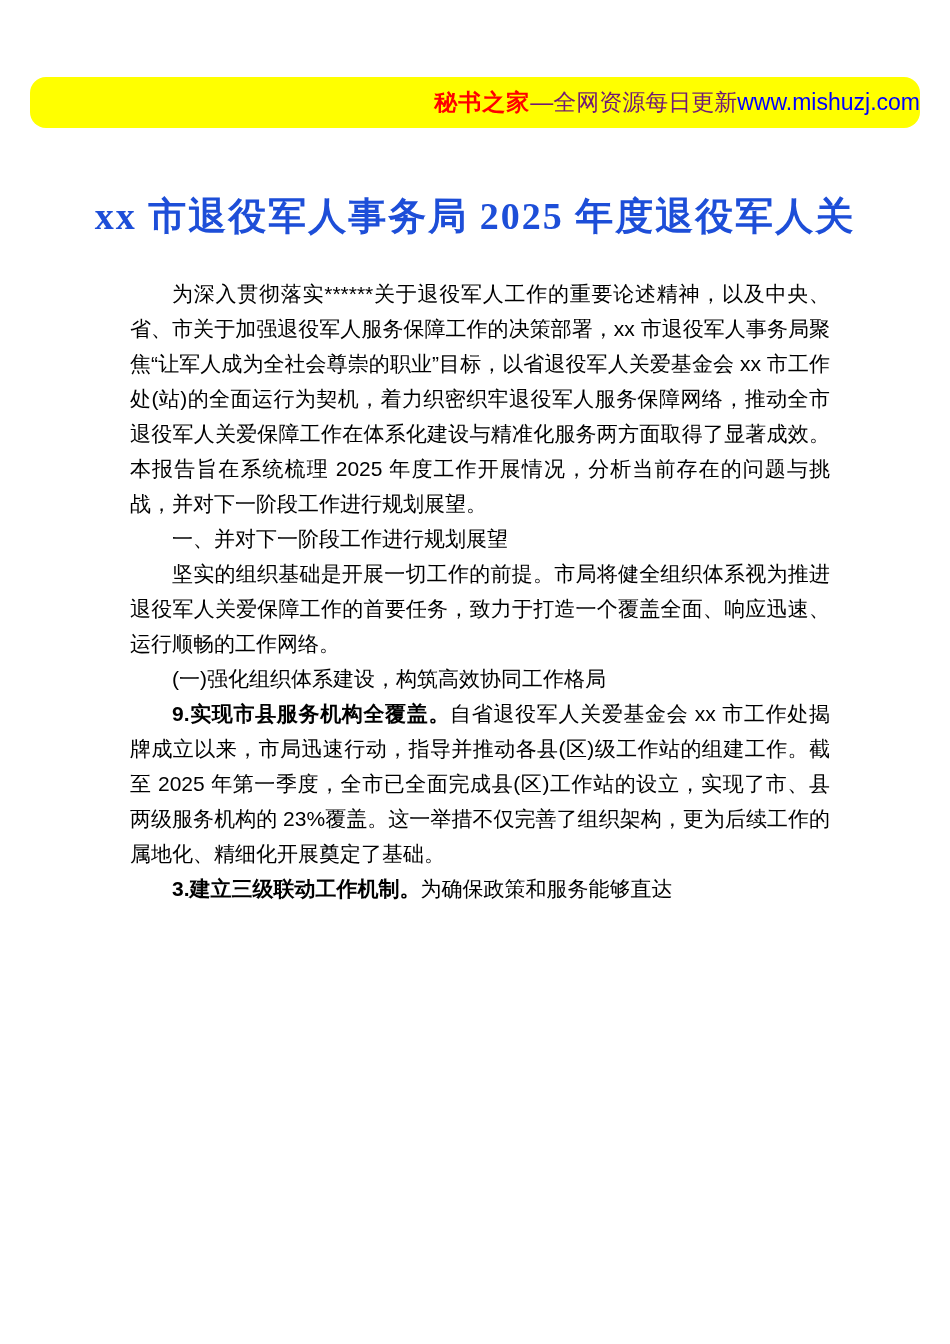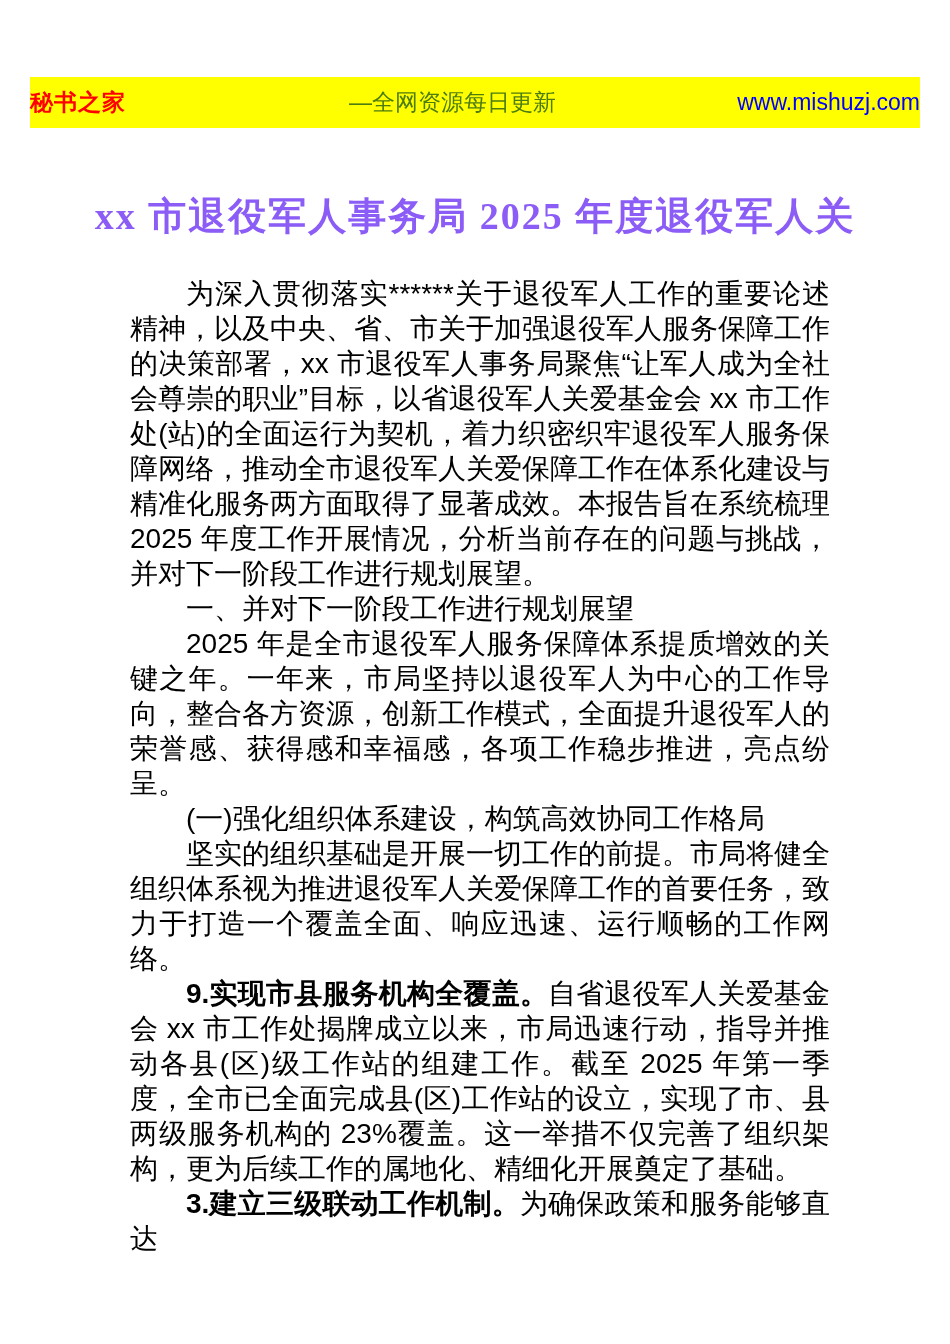--- a/index.html
+++ b/index.html
@@ -17,56 +17,56 @@
     background: #ffffff;
     position: relative;
   }
   
   .header-band {
     margin: 77px 30px 0 30px;
     height: 51px;
     background: #ffff00;
     display: flex;
     align-items: center;
-    justify-content: space-between;
+    justify-content: flex-end;
     font-size: 23px;
     line-height: 1;
     white-space: nowrap;
+    border-radius: 16px;
   }
   .site-name {
     color: #ff0000;
     font-weight: bold;
     letter-spacing: 1px;
   }
   .tagline {
-    color: #4d7c0f;
-    margin-left: 42px;
+    color: #701a75;
   }
   .site-url {
     color: #0000ff;
     text-decoration: none;
     cursor: pointer;
   }
   
   .doc-title {
     margin: 50px 60px 0 60px;
     text-align: center;
     font-family: "Liberation Serif", "DejaVu Serif", serif;
     font-weight: bold;
     font-size: 38px;
     line-height: 76px;
     letter-spacing: 2px;
-    color: #8b5cf6;
+    color: #1d4ed8;
   }
   .title-line { display: block; }
   
   .doc-body {
     margin: 22px 120px 0 130px;
     width: 700px;
-    font-size: 28px;
+    font-size: 21px;
     line-height: 35px;
     text-align: justify;
     color: #000000;
   }
   .para { text-indent: 2em; }
   .para .lead { font-weight: bold; }
 </style>
 </head>
 <body>
 
@@ -81,25 +81,24 @@
   <h1 class="doc-title">
     <span class="title-line">xx 市退役军人事务局 2025 年度退役军人关</span>
   </h1>
 
   <div class="doc-body">
 
     <p class="para">为深入贯彻落实******关于退役军人工作的重要论述精神，以及中央、省、市关于加强退役军人服务保障工作的决策部署，xx 市退役军人事务局聚焦“让军人成为全社会尊崇的职业”目标，以省退役军人关爱基金会 xx 市工作处(站)的全面运行为契机，着力织密织牢退役军人服务保障网络，推动全市退役军人关爱保障工作在体系化建设与精准化服务两方面取得了显著成效。本报告旨在系统梳理 2025 年度工作开展情况，分析当前存在的问题与挑战，并对下一阶段工作进行规划展望。</p>
 
     <p class="para">一、并对下一阶段工作进行规划展望</p>
 
-    <p class="para">2025 年是全市退役军人服务保障体系提质增效的关键之年。一年来，市局坚持以退役军人为中心的工作导向，整合各方资源，创新工作模式，全面提升退役军人的荣誉感、获得感和幸福感，各项工作稳步推进，亮点纷呈。</p>
+
+    <p class="para">坚实的组织基础是开展一切工作的前提。市局将健全组织体系视为推进退役军人关爱保障工作的首要任务，致力于打造一个覆盖全面、响应迅速、运行顺畅的工作网络。</p>
 
     <p class="para">(一)强化组织体系建设，构筑高效协同工作格局</p>
-
-    <p class="para">坚实的组织基础是开展一切工作的前提。市局将健全组织体系视为推进退役军人关爱保障工作的首要任务，致力于打造一个覆盖全面、响应迅速、运行顺畅的工作网络。</p>
 
     <p class="para"><b class="lead">9.实现市县服务机构全覆盖。</b><span>自省退役军人关爱基金会 xx 市工作处揭牌成立以来，市局迅速行动，指导并推动各县(区)级工作站的组建工作。截至 2025 年第一季度，全市已全面完成县(区)工作站的设立，实现了市、县两级服务机构的 23%覆盖。这一举措不仅完善了组织架构，更为后续工作的属地化、精细化开展奠定了基础。</span></p>
 
     <p class="para"><b class="lead">3.建立三级联动工作机制。</b><span>为确保政策和服务能够直达</span></p>
 
   </div>
 
 </div>
 
 </body></html>

